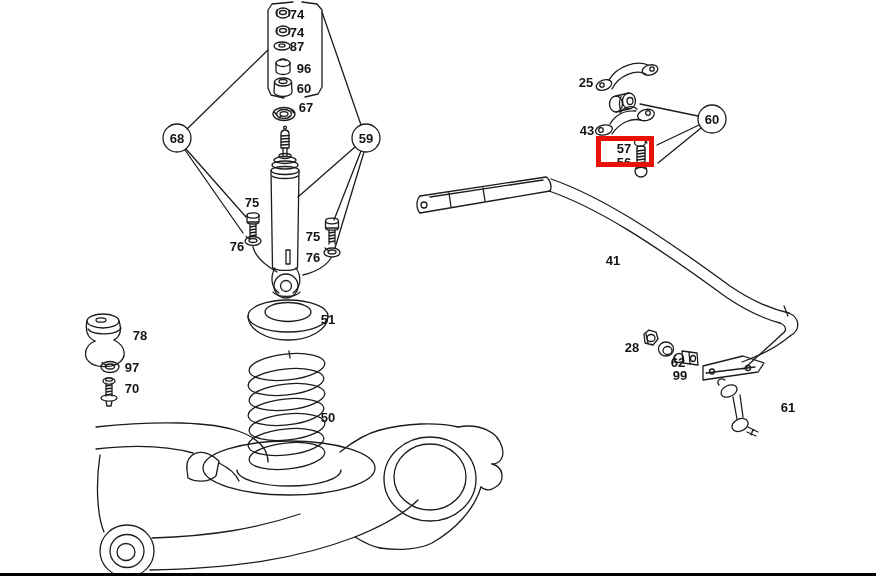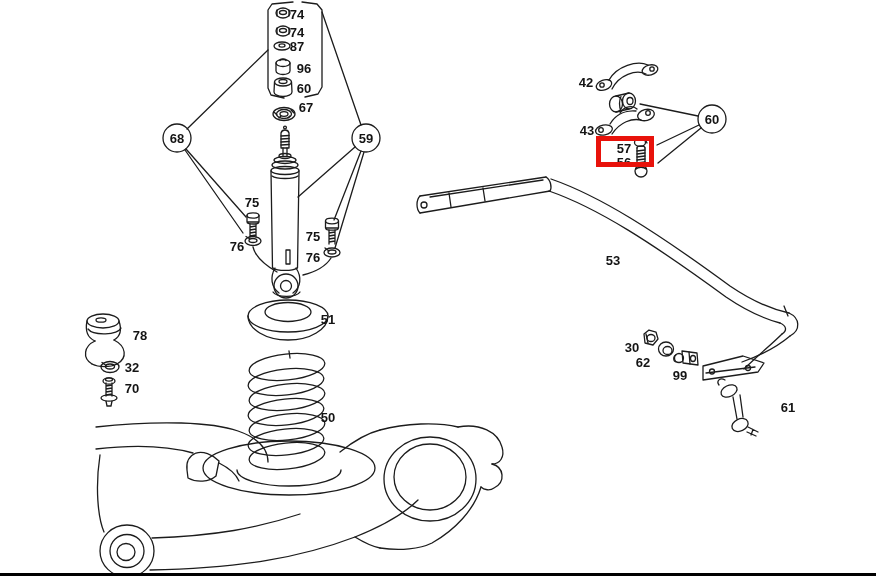--- a/index.html
+++ b/index.html
@@ -286,31 +286,31 @@
 <span class="lbl" style="left:304px;top:88px">60</span>
 <span class="lbl" style="left:306px;top:107px">67</span>
 <span class="lbl callout" style="left:177px;top:138px">68</span>
 <span class="lbl callout" style="left:366px;top:138px">59</span>
 <span class="lbl" style="left:252px;top:202px">75</span>
 <span class="lbl" style="left:237px;top:246px">76</span>
 <span class="lbl" style="left:313px;top:236px">75</span>
 <span class="lbl" style="left:313px;top:257px">76</span>
 <span class="lbl" style="left:328px;top:319px">51</span>
 <span class="lbl" style="left:140px;top:335px">78</span>
-<span class="lbl" style="left:132px;top:367px">32</span>
+<span class="lbl" style="left:132px;top:367px">97</span>
 <span class="lbl" style="left:132px;top:388px">70</span>
 <span class="lbl" style="left:328px;top:417px">50</span>
-<span class="lbl" style="left:586px;top:82px">42</span>
+<span class="lbl" style="left:586px;top:82px">25</span>
 <span class="lbl" style="left:587px;top:130px">43</span>
 <span class="lbl" style="left:624px;top:148px">57</span>
 <span class="lbl under" style="left:624px;top:162px">56</span>
 <span class="lbl callout" style="left:712px;top:119px">60</span>
-<span class="lbl" style="left:613px;top:260px">53</span>
-<span class="lbl" style="left:632px;top:347px">30</span>
-<span class="lbl" style="left:643px;top:362px">62</span>
+<span class="lbl" style="left:613px;top:260px">41</span>
+<span class="lbl" style="left:632px;top:347px">28</span>
+<span class="lbl" style="left:678px;top:362px">62</span>
 <span class="lbl" style="left:680px;top:375px">99</span>
 <span class="lbl" style="left:788px;top:407px">61</span>
 
 <div class="hlbox" style="left:596px;top:136px;width:58px;height:31px;border:5px solid #e8120b"></div>
 
 <div class="bottom-edge"></div>
 
 </div>
 
 </body></html>

